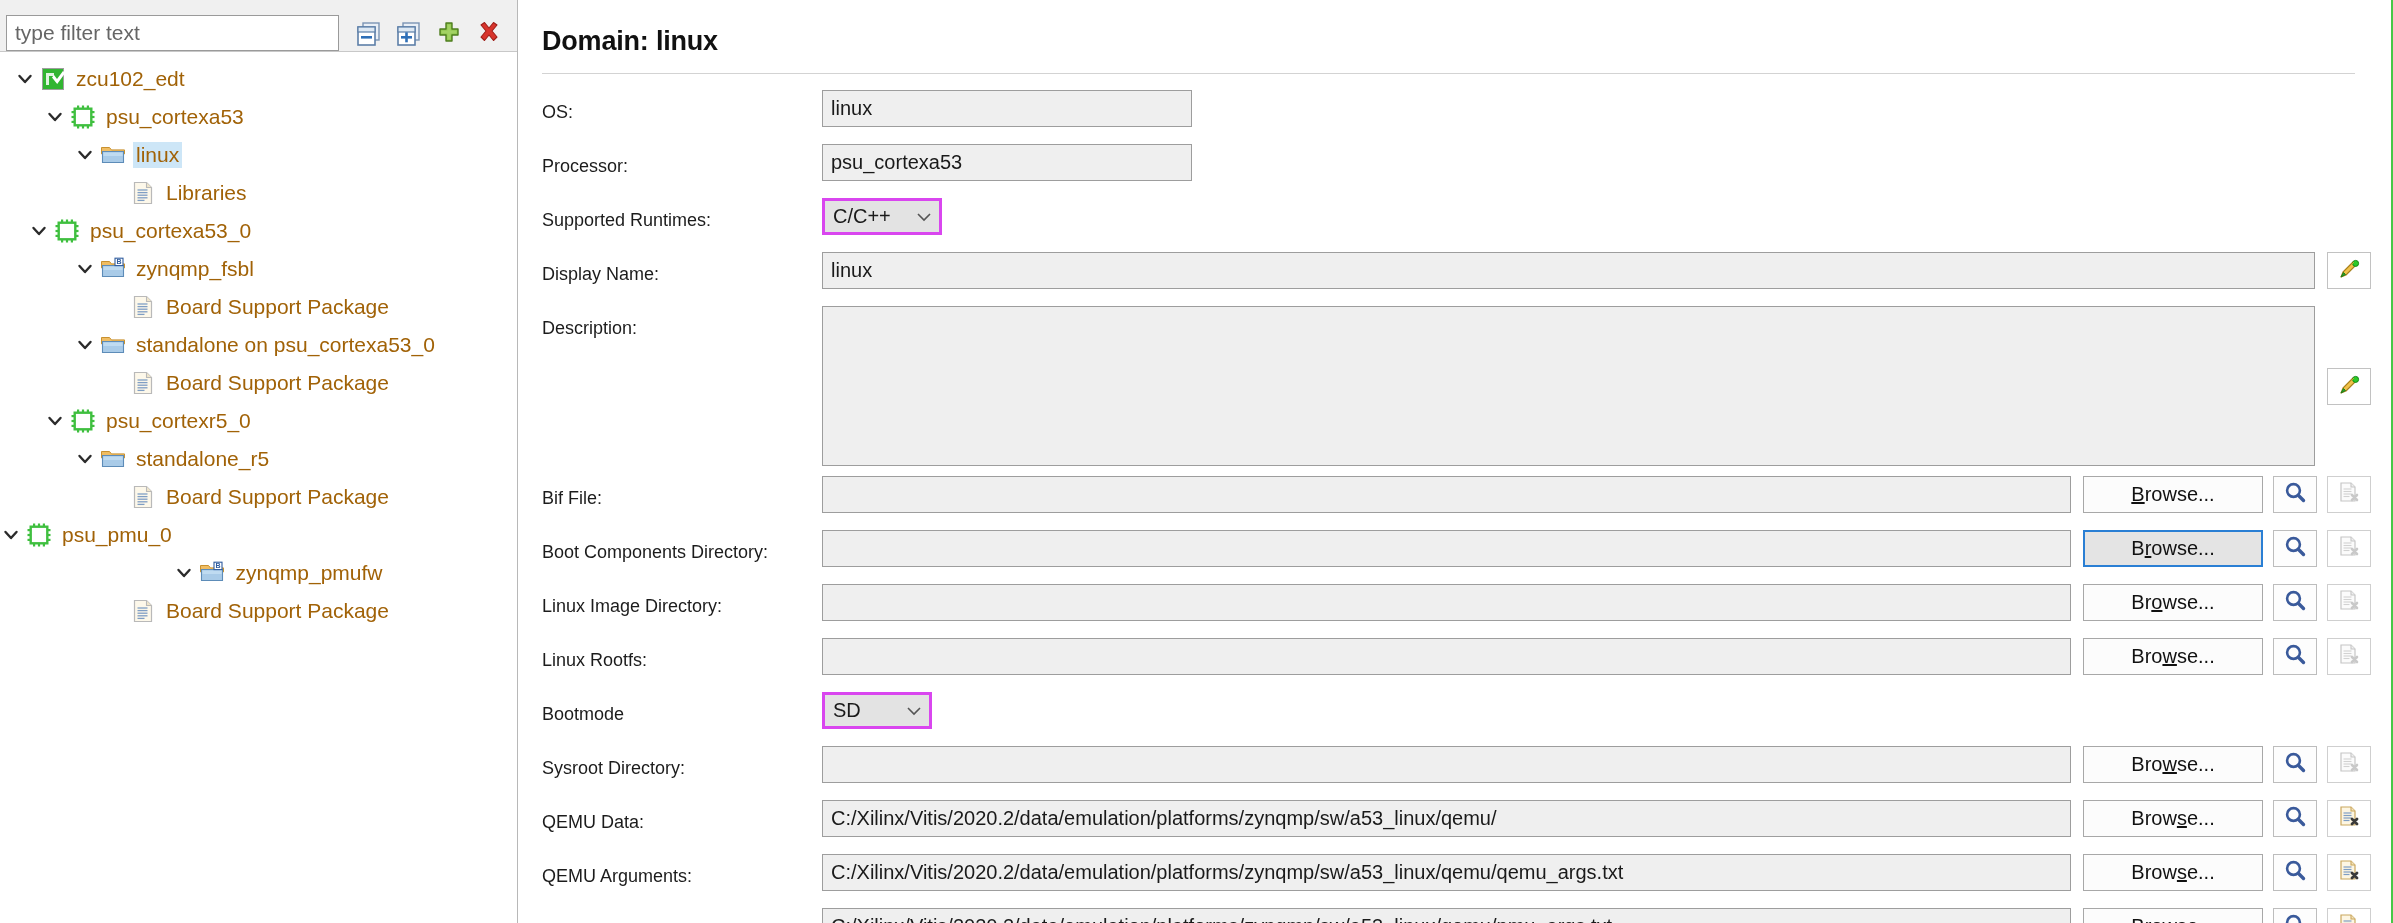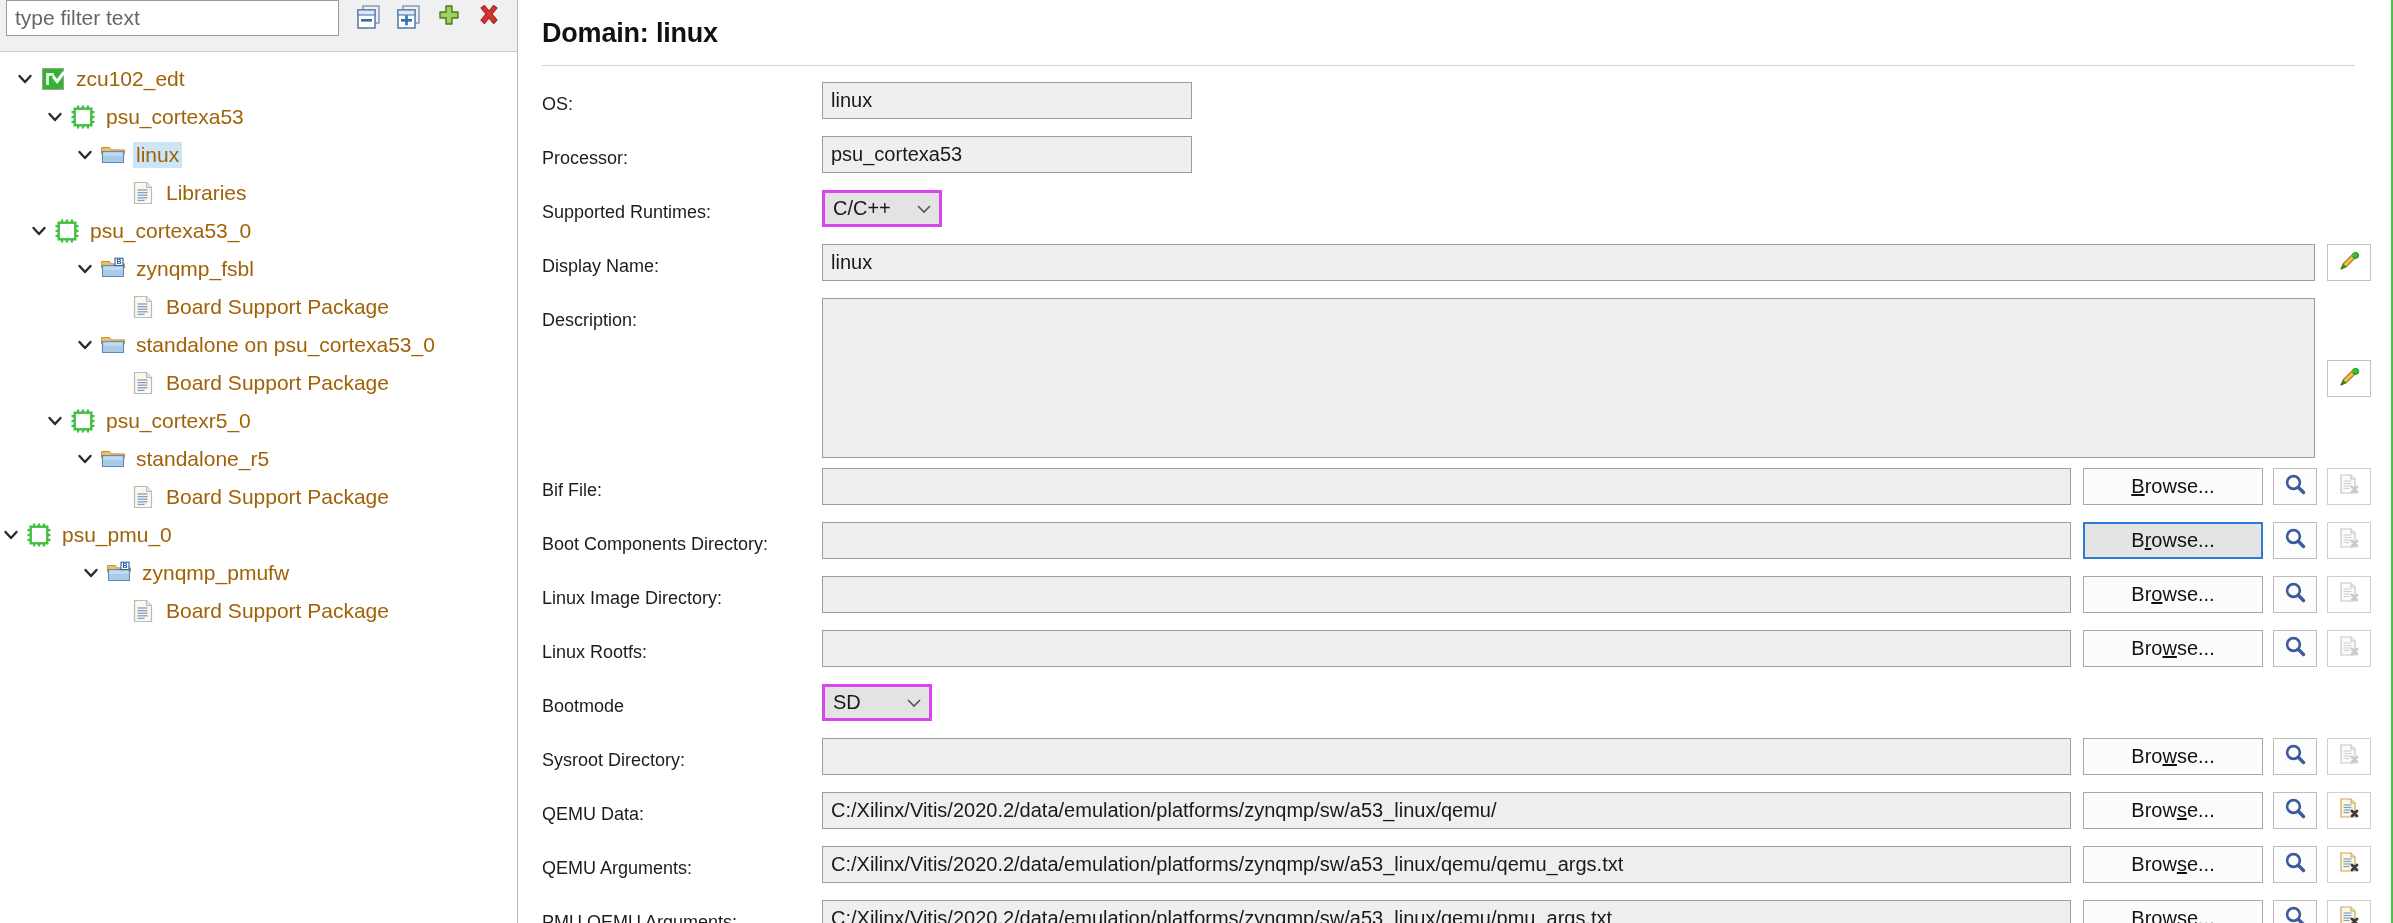--- a/index.html
+++ b/index.html
@@ -22,21 +22,21 @@
     display: flex;
     flex-direction: column;
     flex: 0 0 518px;
   }
 
   .filter-bar {
     height: 52px;
     background: #f0f0f0;
     border-bottom: 1px solid #c8c8c8;
     display: flex;
-    align-items: flex-start;
+    align-items: flex-end;
     padding: 0 8px 0 6px;
     gap: 0;
   }
   .filter-input {
     flex: 1 1 auto;
     height: 36px;
     background: #ffffff;
     border: 1px solid #9a9a9a;
     font-family: "Liberation Sans", sans-serif;
     font-size: 21px;
@@ -87,21 +87,21 @@
   .tree-row.selected .label {
     background: #cde6f7;
   }
 
   
   .right-panel {
     flex: 1 1 auto;
     height: 923px;
     background: #ffffff;
     position: relative;
-    padding: 18px 0 0 24px;
+    padding: 26px 0 0 24px;
     border-right: 2px solid #46c846;
   }
   .page-title {
     font-size: 27px;
     font-weight: bold;
     color: #111;
     letter-spacing: -0.2px;
     margin: 0 0 16px 0;
   }
   .title-rule {
@@ -493,21 +493,21 @@
                 <rect x="1.5" y="16.8" width="3.4" height="2.2"></rect>
                 <rect x="21.1" y="7" width="3.4" height="2.2"></rect>
                 <rect x="21.1" y="11.9" width="3.4" height="2.2"></rect>
                 <rect x="21.1" y="16.8" width="3.4" height="2.2"></rect>
               </g>
               <rect x="4.7" y="4.7" width="16.6" height="16.6" fill="#ffffff" stroke="#3fbf3f" stroke-width="2.4"></rect>
             </svg>
           </span>
           <span class="label">psu_pmu_0</span>
         </div>
-        <div class="tree-row" style="padding-left: 80px;">
+        <div class="tree-row" style="padding-left: 42px; justify-content: center;">
           <span class="arrow">
             <svg width="18" height="18" viewBox="0 0 18 18">
               <path d="M3.5 6 L9 12 L14.5 6" fill="none" stroke="#2b2b2b" stroke-width="2.4" stroke-linecap="round" stroke-linejoin="round"></path>
             </svg>
           </span>
           <span class="icon">
             <svg width="26" height="26" viewBox="0 0 26 26">
               <path d="M1.5 5.5 h8 l2 2.4 h13 v4 h-23 z" fill="#f0bd63" stroke="#c9912f" stroke-width="1"></path>
               <path d="M2.5 9.5 h21 v11 h-21 z" fill="#a9cbe8" stroke="#5d8cb8" stroke-width="1.1"></path>
               <path d="M3.4 10.6 h19.2 v3.4 h-19.2 z" fill="#c7e0f4" opacity="0.75"></path>

